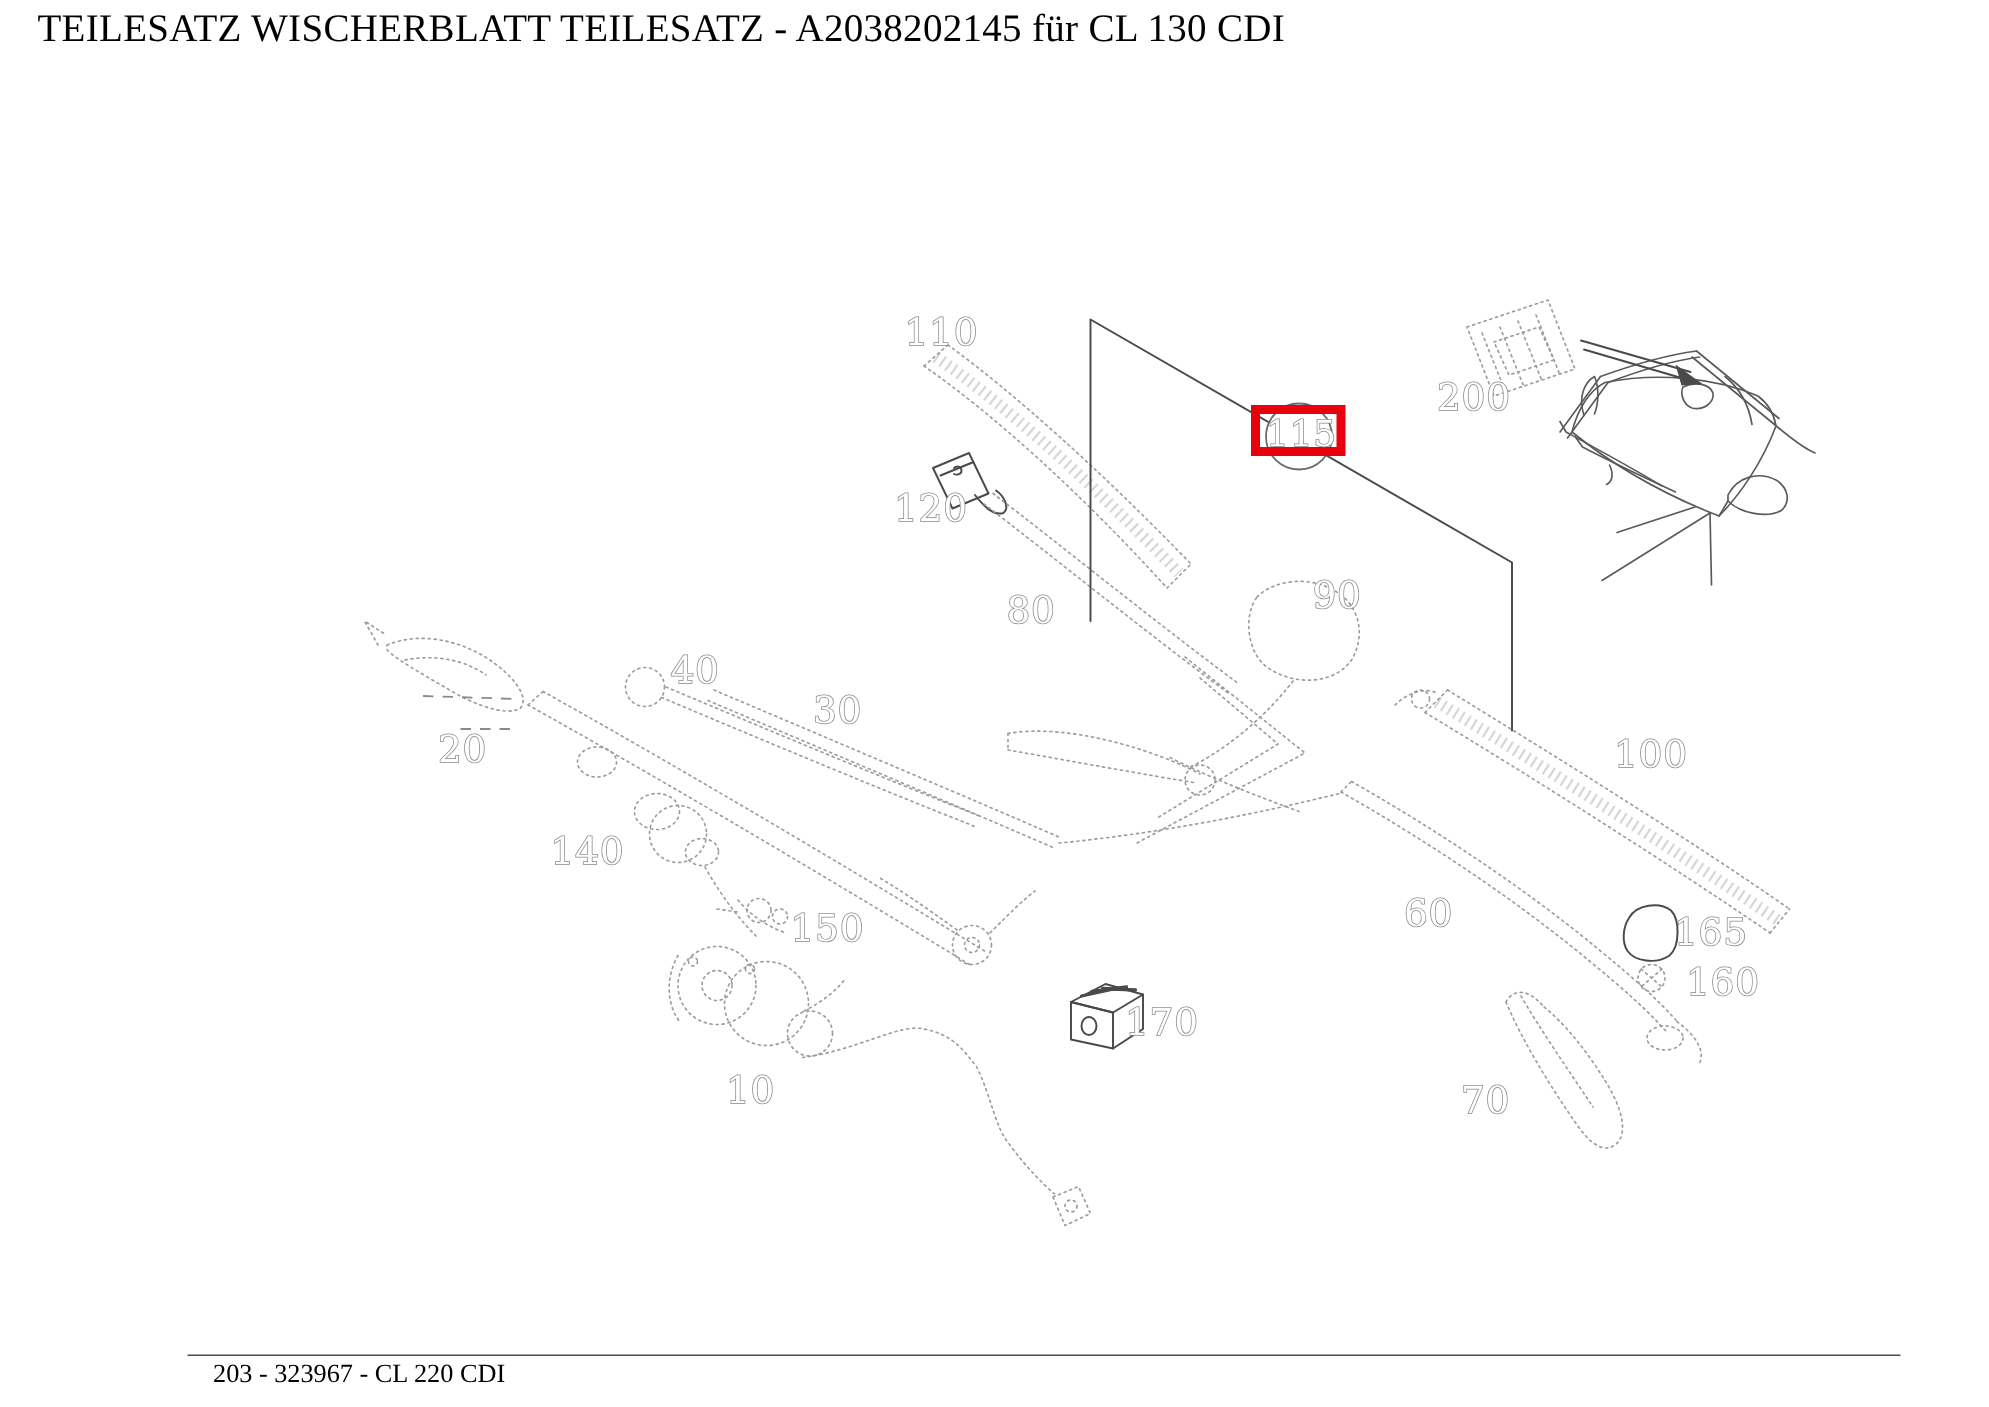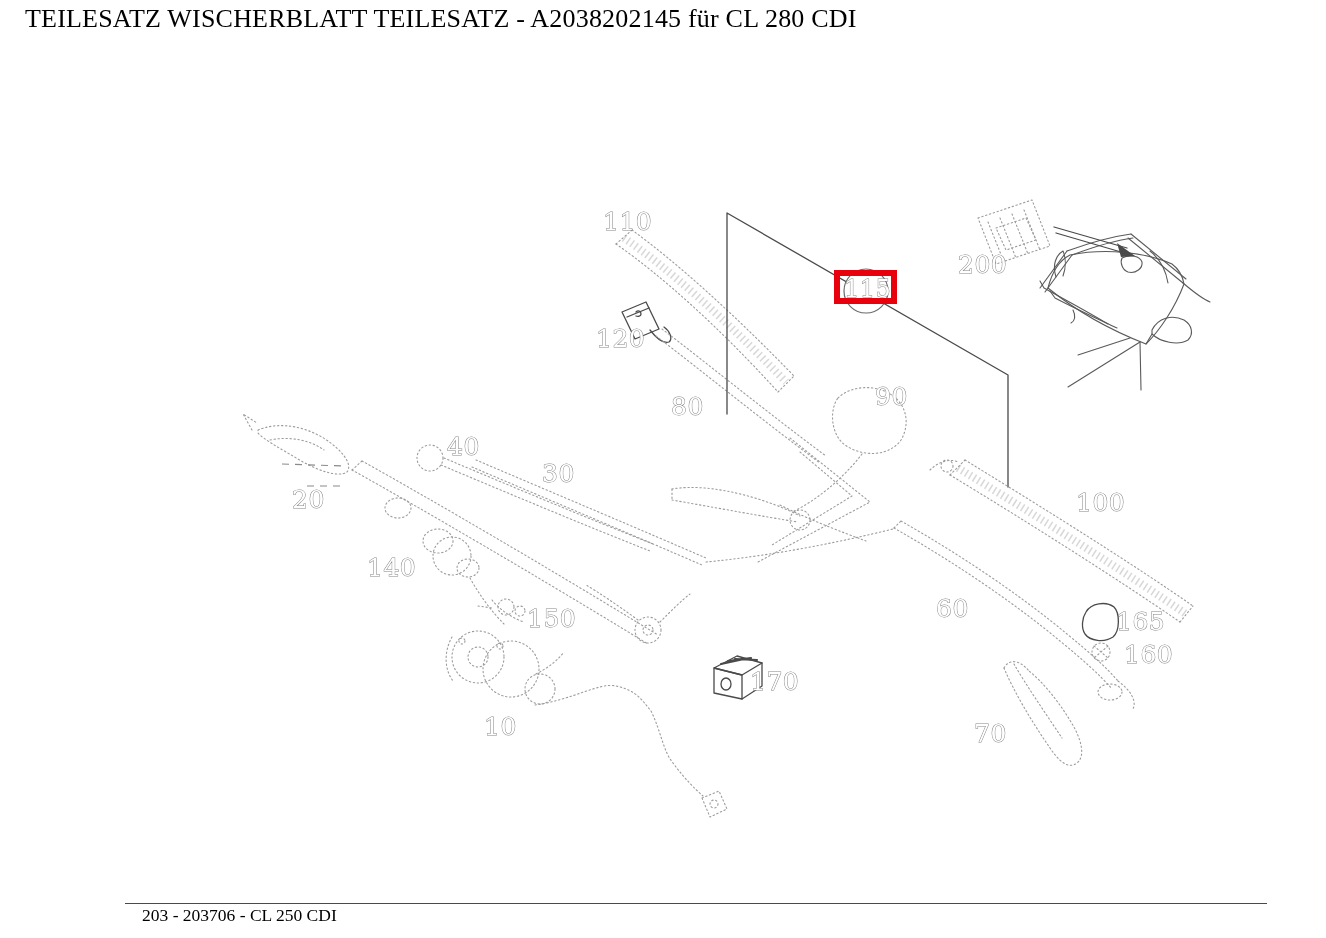--- a/index.html
+++ b/index.html
@@ -51,21 +51,21 @@
     stroke-width: 1;
     paint-order: stroke;
     letter-spacing: 0.5px;
   }
 </style>
 </head>
 <body>
 
 <div class="stage">
 
-  <div class="page-title">TEILESATZ WISCHERBLATT TEILESATZ - A2038202145 für CL 280 CDI</div>
+  <div class="page-title">TEILESATZ WISCHERBLATT TEILESATZ - A2038202145 für CL 130 CDI</div>
 
   <svg class="diagram" width="1326" height="938" viewBox="0 0 1326 938" xmlns="http://www.w3.org/2000/svg">
 
     <g>
       <path class="sk" d="M258,430 C282,420 312,428 332,444 C346,455 352,466 347,472 C338,478 316,470 298,459 C281,449 263,439 258,433 Z"></path>
       <path class="sk" d="M252,430 L243,414 L257,423"></path>
       <path class="sk" d="M270,440 C290,436 310,440 324,450"></path>
       <path class="dash" d="M282,464 L344,466"></path>
       <path class="dash" d="M307,486 L344,486"></path>
     </g>
@@ -249,15 +249,15 @@
     <text class="lbl" x="527" y="627">150</text>
     <text class="lbl" x="484" y="735">10</text>
     <text class="lbl" x="750" y="690">170</text>
     <text class="lbl" x="936" y="617">60</text>
     <text class="lbl" x="1116" y="630">165</text>
     <text class="lbl" x="1124" y="663">160</text>
     <text class="lbl" x="974" y="742">70</text>
   </svg>
 
   <div class="footer-rule"></div>
-  <div class="footer-text">203 - 203706 - CL 250 CDI</div>
+  <div class="footer-text">203 - 323967 - CL 220 CDI</div>
 
 </div>
 
 </body></html>

